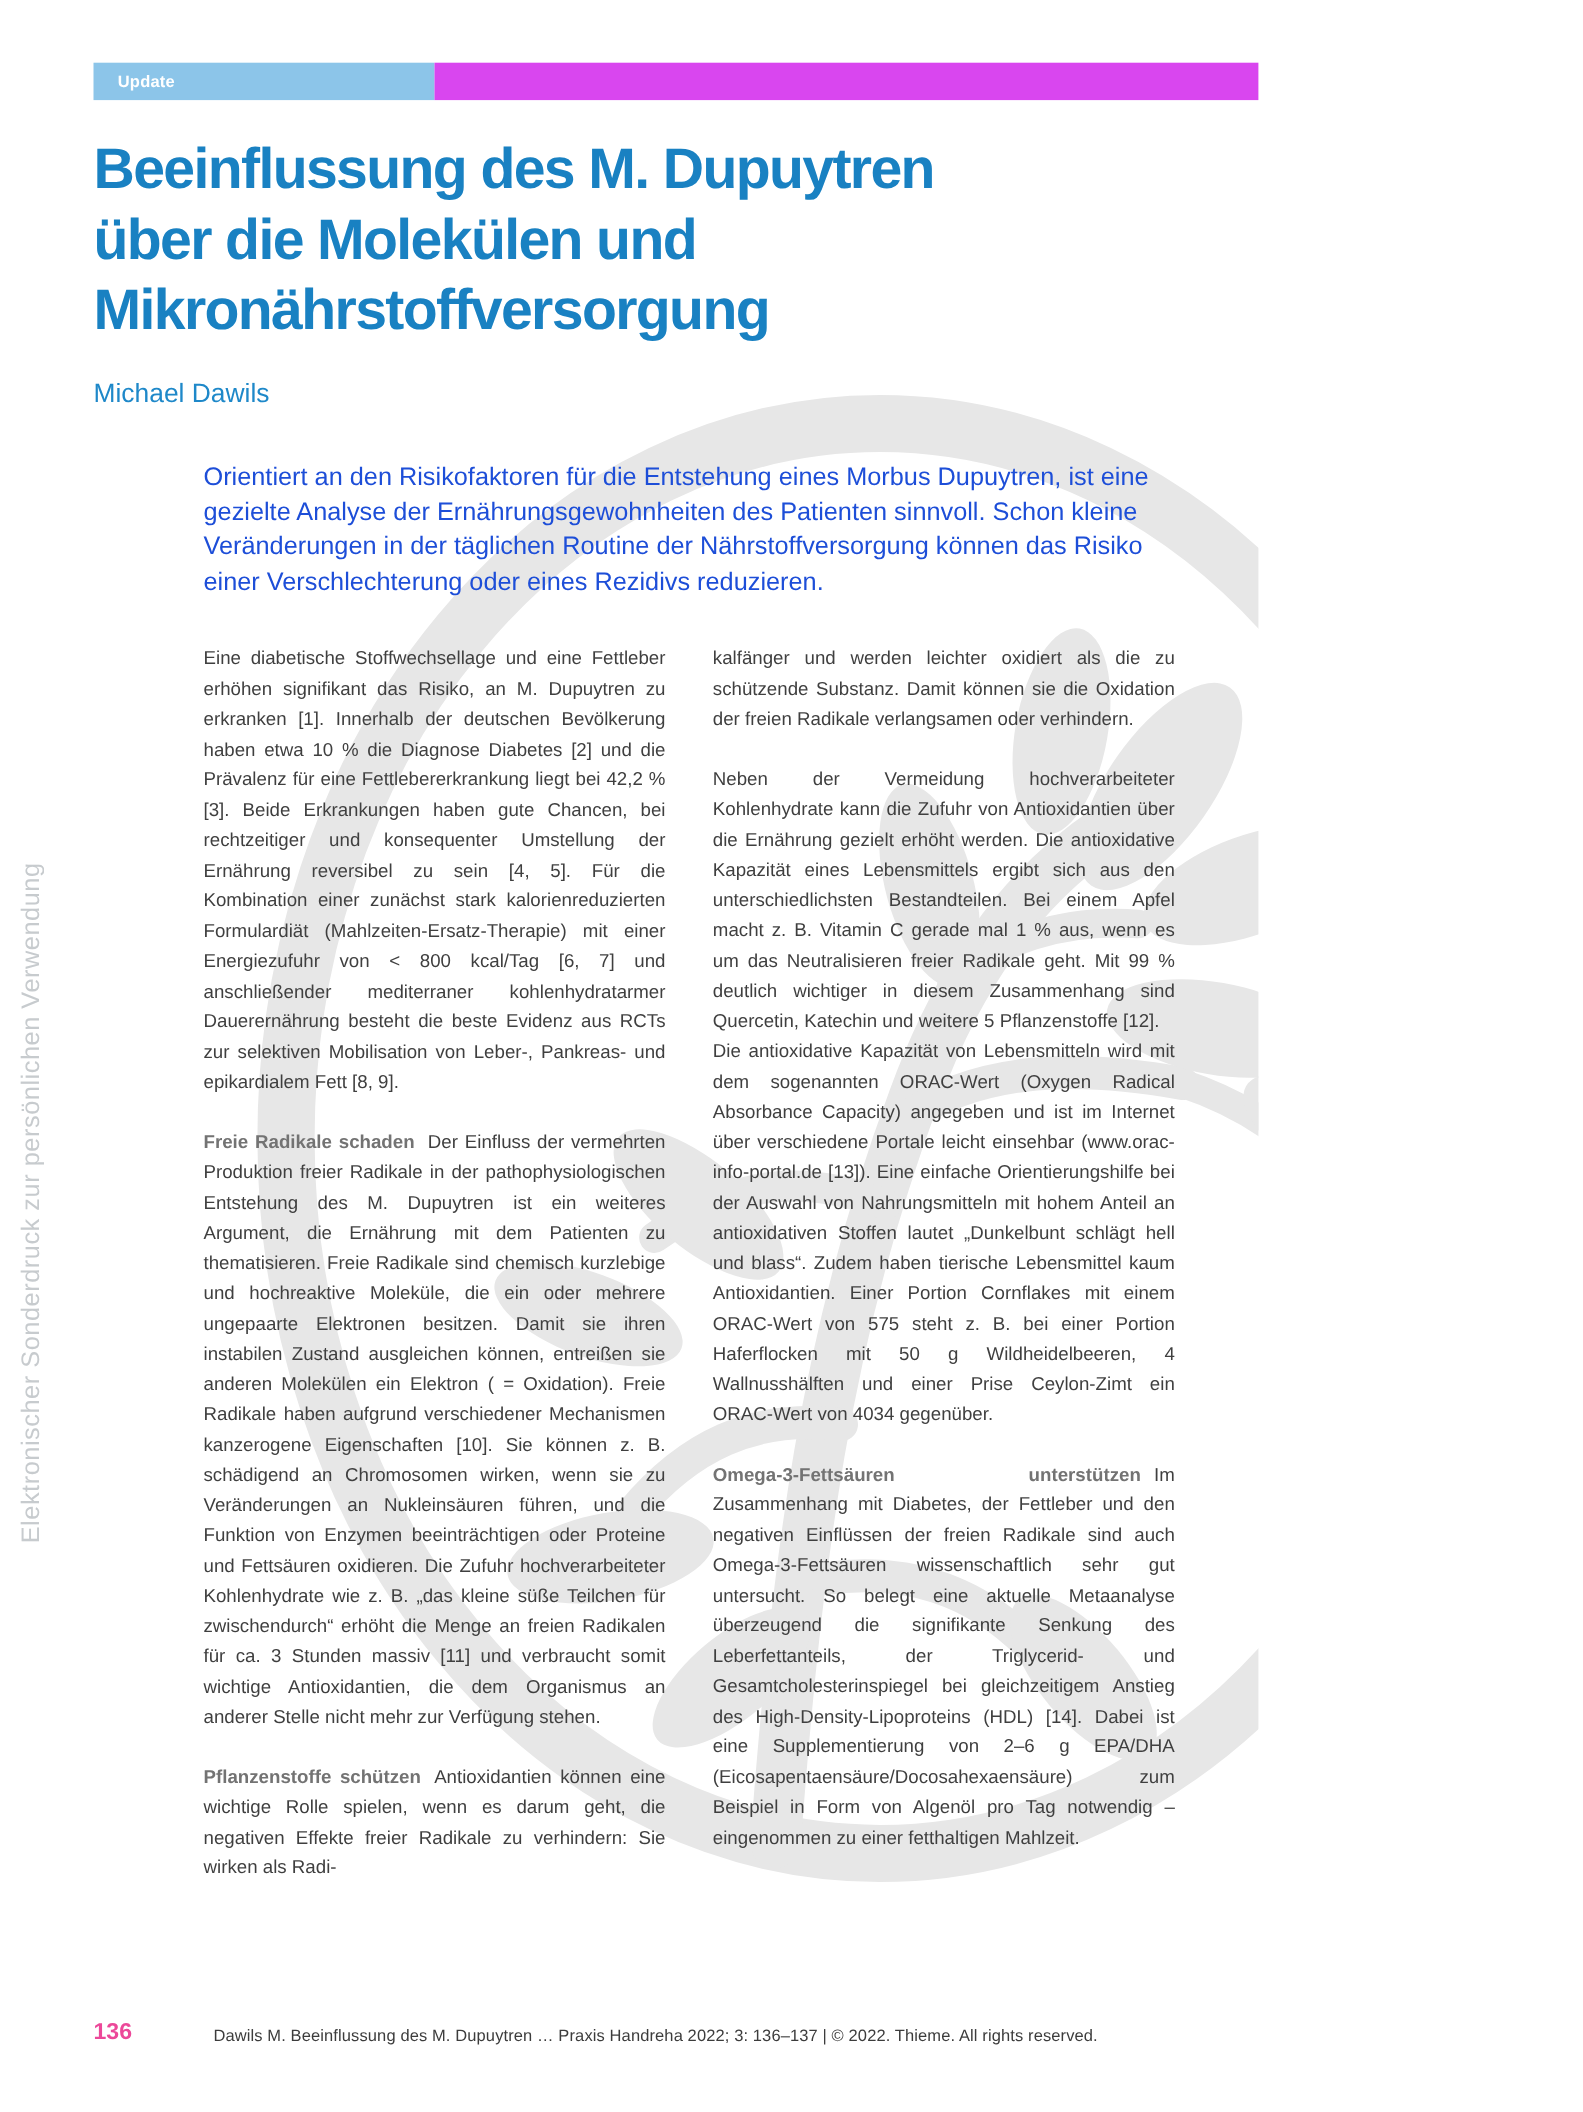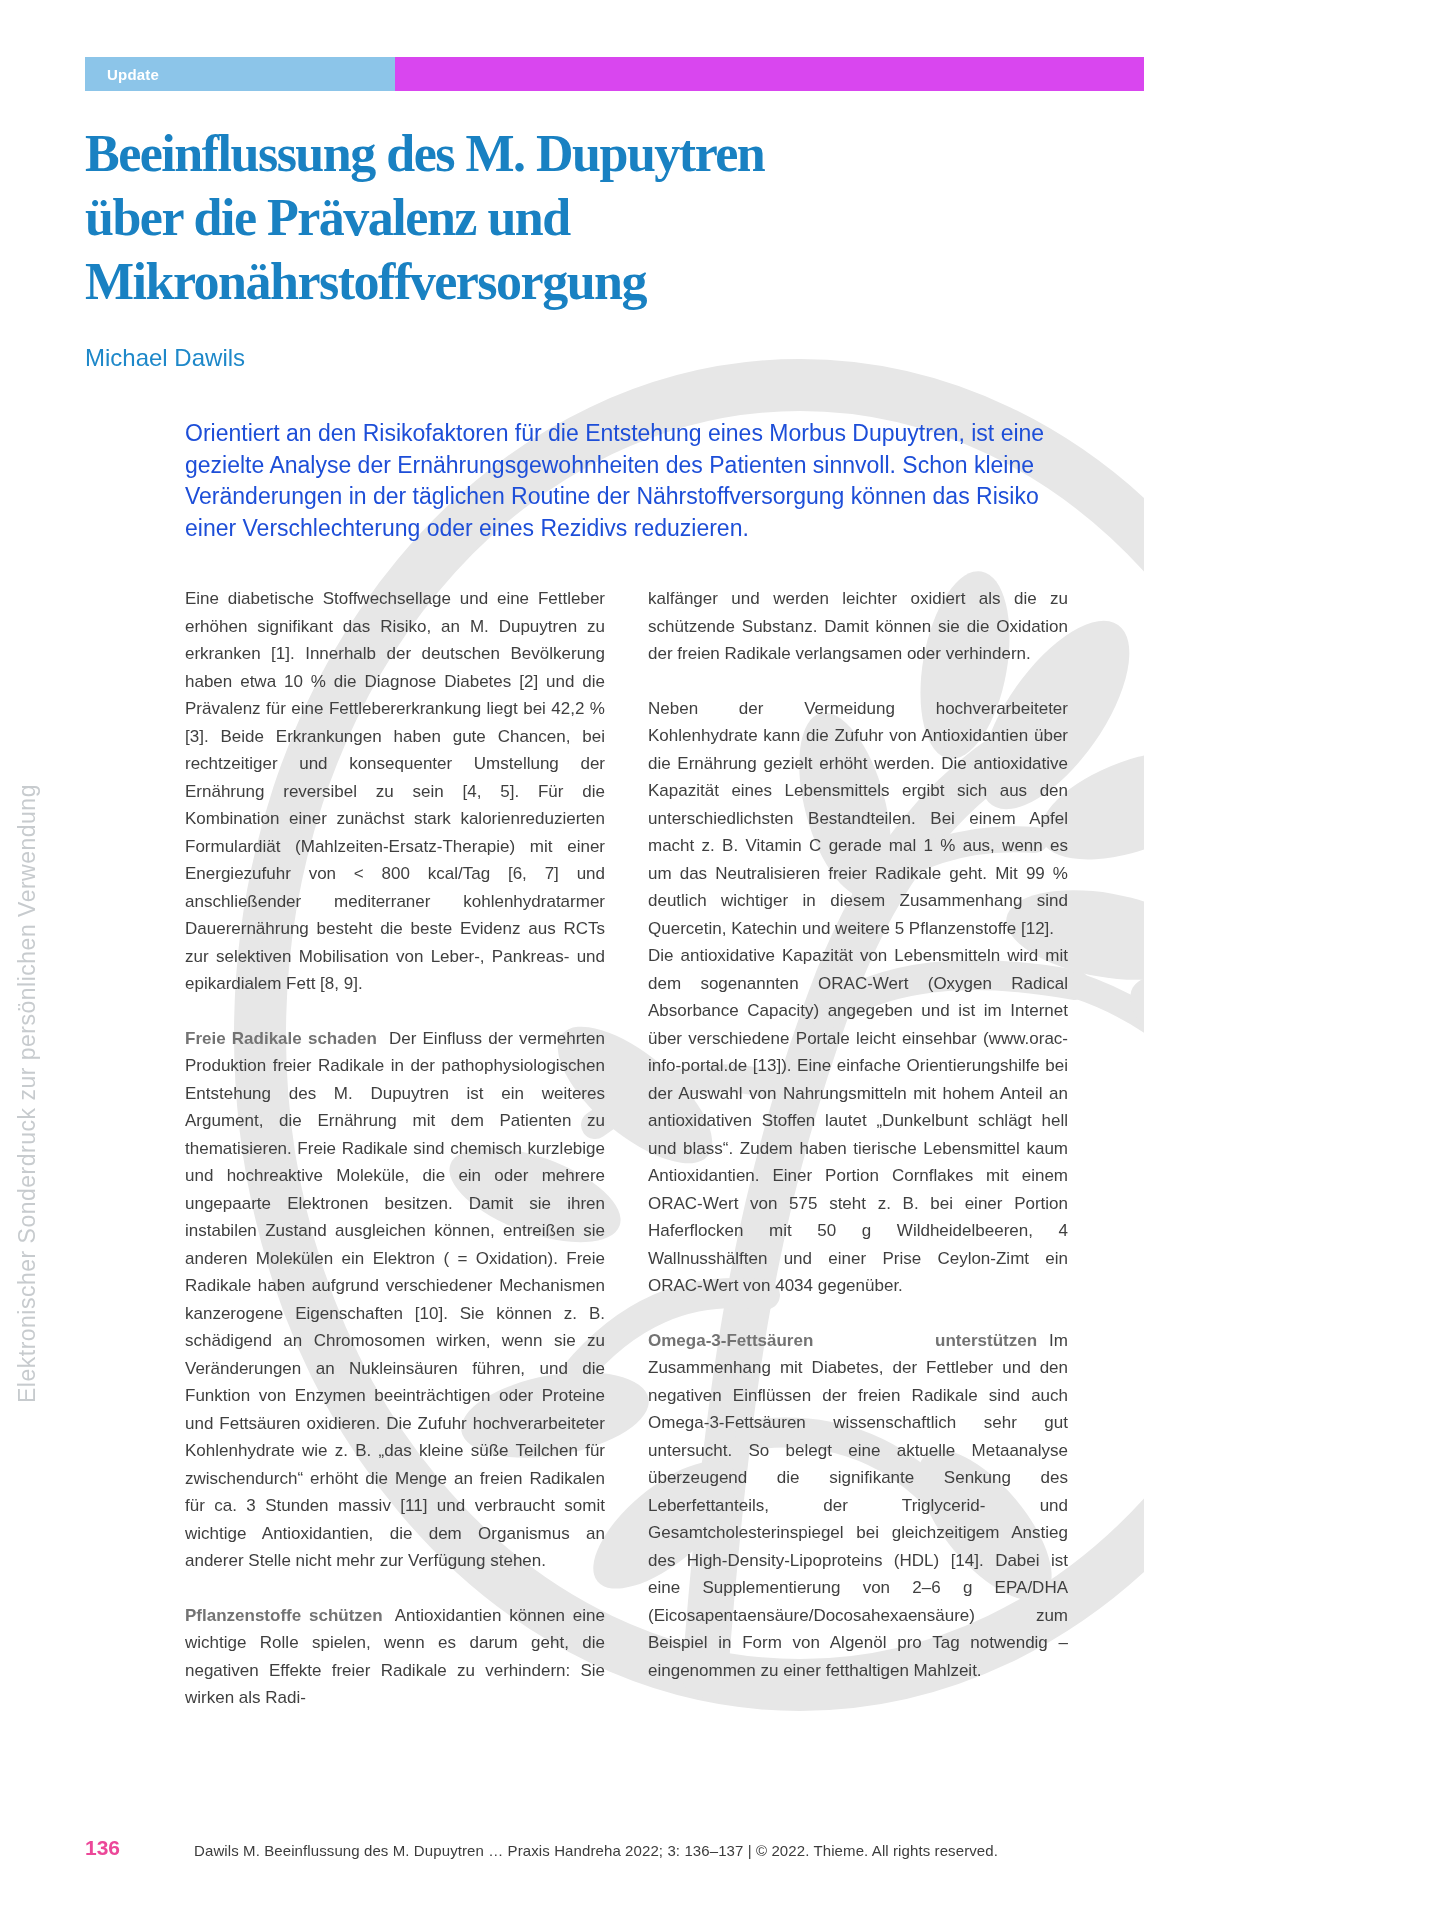--- a/index.html
+++ b/index.html
@@ -33,21 +33,21 @@
     padding-right:14px;box-sizing:border-box;
   }
   .brand{display:flex;align-items:center;gap:5px;}
   .brand-word{
     font-family:"DejaVu Serif",serif;font-weight:bold;
     color:#1b3e6e;font-size:23px;line-height:1;
   }
   
   .title{
     position:absolute;left:85px;top:122px;width:1000px;z-index:2;
-    font-family:Liberation Serif, serif;font-weight:bold;
+    font-family:Liberation Sans, sans-serif;font-weight:bold;
     font-size:52px;line-height:64px;color:#1981c2;
     letter-spacing:-1.5px;margin:0;
   }
   .author{
     position:absolute;left:85px;top:344px;z-index:2;
     font-size:24px;color:#1e88c9;
   }
   
   .abstract{
     position:absolute;left:185px;top:418px;width:860px;z-index:2;
@@ -129,21 +129,21 @@
           <circle cx="16" cy="6" r="1.5" fill="#1b3e6e"></circle>
           <circle cx="12" cy="4.8" r="1.5" fill="#1b3e6e"></circle>
         </svg>
         <span class="brand-word">Thieme</span>
       </div>
     </div>
   </div>
 
   <h1 class="title">
     <span>Beeinflussung des M. Dupuytren</span><br>
-    <span>über die Prävalenz und</span><br>
+    <span>über die Molekülen und</span><br>
     <span>Mikronährstoffversorgung</span>
   </h1>
 
   <div class="author">Michael Dawils</div>
 
   <div class="abstract">Orientiert an den Risikofaktoren für die Entstehung eines Morbus Dupuytren, ist eine gezielte Analyse der Ernährungsgewohnheiten des Patienten sinnvoll. Schon kleine Veränderungen in der täglichen Routine der Nährstoffversorgung können das Risiko einer Verschlechterung oder eines Rezidivs reduzieren.</div>
 
   <div class="columns">
     <div class="col">
       <p class="gap"><span>Eine diabetische Stoffwechsellage und eine Fettleber erhöhen signifikant das Risiko, an M. Dupuytren zu erkranken [1]. Innerhalb der deutschen Bevölkerung haben etwa 10 % die Diagnose Diabetes [2] und die Prävalenz für eine Fettlebererkrankung liegt bei 42,2 % [3]. Beide Erkrankungen haben gute Chancen, bei rechtzeitiger und konsequenter Umstellung der Ernährung reversibel zu sein [4, 5]. Für die Kombination einer zunächst stark kalorienreduzierten Formulardiät (Mahlzeiten-Ersatz-Therapie) mit einer Energiezufuhr von &lt; 800 kcal/Tag [6, 7] und anschließender mediterraner kohlenhydratarmer Dauerernährung besteht die beste Evidenz aus RCTs zur selektiven Mobilisation von Leber-, Pankreas- und epikardialem Fett [8, 9].</span></p>

